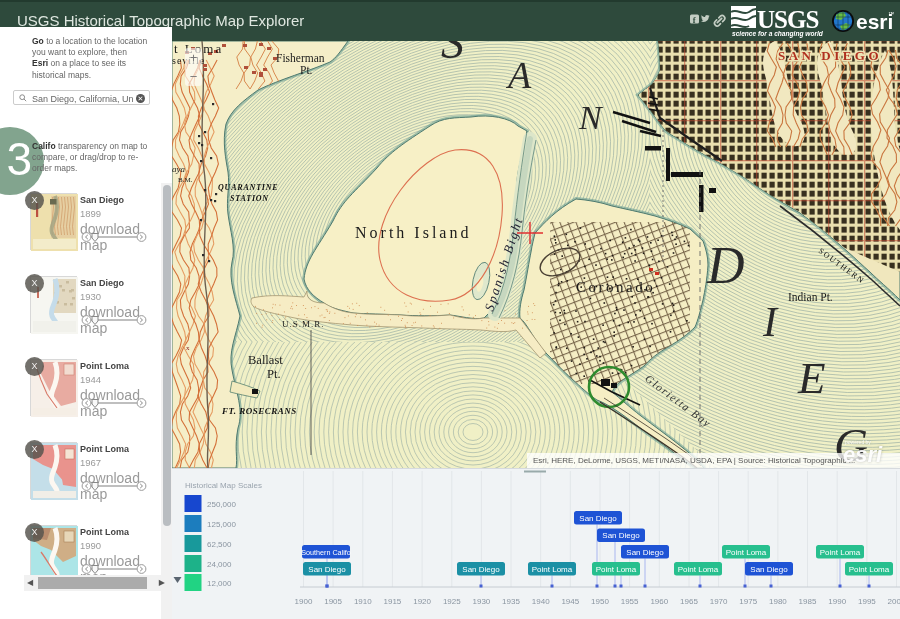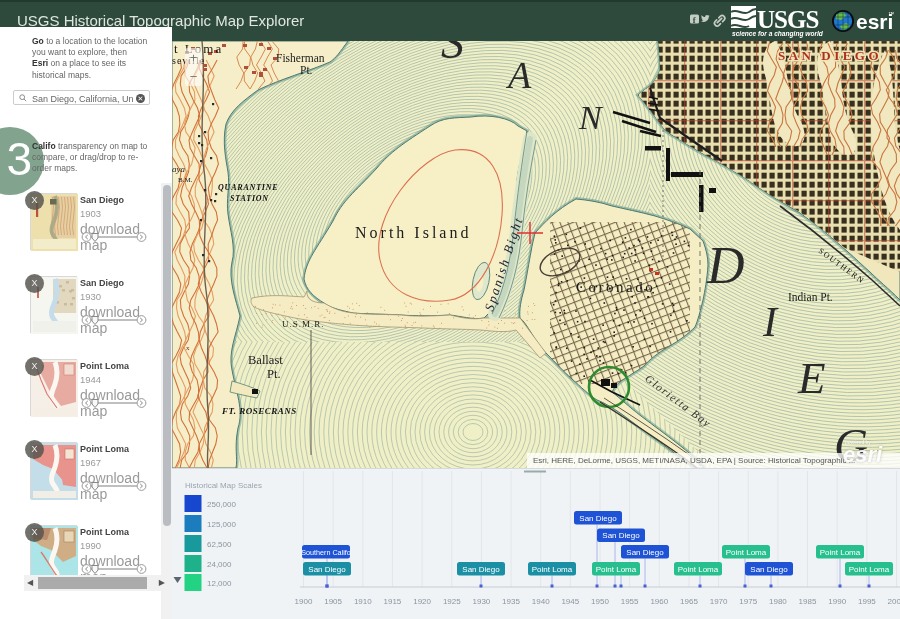--- a/index.html
+++ b/index.html
@@ -86,21 +86,21 @@
           <path d="M33.5,3 q2,10 0,20 q-2,10 0,18" stroke="#cf9a66" stroke-width="0.7" fill="none"></path>
           <path d="M36.5,3 q2,10 0,20 q-2,10 0,18" stroke="#cf9a66" stroke-width="0.7" fill="none"></path>
           <path d="M39.5,3 q2,10 0,20 q-2,10 0,18" stroke="#cf9a66" stroke-width="0.7" fill="none"></path>
           <path d="M42.5,3 q2,10 0,20 q-2,10 0,18" stroke="#cf9a66" stroke-width="0.7" fill="none"></path>
           <path d="M24,2 C27,10 26,18 24,24 C22,30 19,34 21,39 C23,44 27,46 26,50" stroke="#a3a584" stroke-width="4" fill="none" opacity="0.85"></path>
           <rect x="19" y="5" width="6.5" height="5.5" fill="#6a6a50"></rect>
           <rect x="5" y="9" width="2.2" height="14" fill="#bb4f40"></rect>
           <rect x="2" y="45" width="43" height="10" fill="#f3ecca"></rect>
         </svg></div>
       <div class="tt">San Diego</div>
-      <div class="yr">1903</div>
+      <div class="yr">1899</div>
       <div class="dl">download map</div>
       <div class="sl"><svg width="66" height="14" viewBox="0 0 66 14">
           <circle cx="5.5" cy="7" r="4.4" fill="#fff" stroke="#999" stroke-width="1"></circle>
           <path d="M6.8,4.9 L4.5,7 L6.8,9.1" stroke="#888" stroke-width="1" fill="none"></path>
           <circle cx="60.5" cy="7" r="4.4" fill="#fff" stroke="#999" stroke-width="1"></circle>
           <path d="M59.2,4.9 L61.5,7 L59.2,9.1" stroke="#888" stroke-width="1" fill="none"></path>
           <line x1="10" y1="7" x2="56" y2="7" stroke="#aaa" stroke-width="1.3"></line>
           <path d="M11,3.5 L17,3.5 L17,8 L14,11.5 L11,8 Z" fill="#f8f8f8" stroke="#888" stroke-width="1"></path>
         </svg></div>
       <div class="x">X</div>

